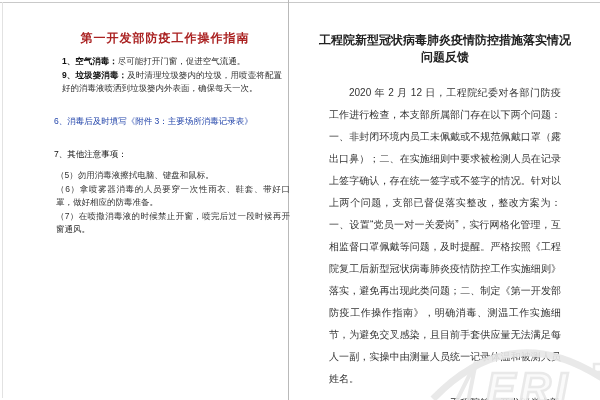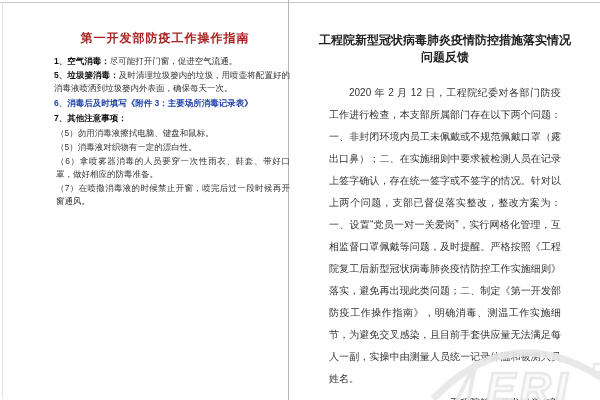--- a/index.html
+++ b/index.html
@@ -19,25 +19,25 @@
   .page-right { left:300px; width:290px; }
 
   
   .lp-title {
     margin-top:30px; text-align:center;
     font-size:12px; font-weight:bold; color:#aa2222;
     letter-spacing:1px;
   }
   .lp-body { margin:8px 14px 0 28px; font-size:8.5px; line-height:13px; text-align:justify; }
   .lp-section { font-weight:bold; color:#111; margin:2px 0; letter-spacing:1px; }
-  .lp-item { margin:1px 0; }
+  .lp-item { margin:1px 8px; }
   .lp-item .lead { font-weight:bold; color:#111; }
   .lp-item .rest { color:#333; }
-  .lp-blue { font-weight:bold; color:#2244aa; margin:2px 0; }
-  .lp-notes-heading { font-weight:bold; color:#111; margin:2px 0; }
+  .lp-blue { font-weight:normal; color:#2244aa; margin:20px 0; }
+  .lp-notes-heading { font-weight:normal; color:#111; margin:8px 0; }
   .lp-note { margin:1px 0 1px 2px; }
 
   
   .rp-title {
     margin:32px 18px 0 18px; text-align:center;
     font-size:12px; font-weight:bold; color:#222;
   }
   .rp-body {
     margin:16px auto 0 auto; width:232px;
     font-size:10px; line-height:22px;
@@ -53,27 +53,26 @@
 
 <div class="frame-top"></div>
 <div class="frame-left"></div>
 <div class="page-divider"></div>
 
 <div class="page page-left">
   <div class="lp-title">第一开发部防疫工作操作指南</div>
   <div class="lp-body">
 
     <p class="lp-item"><span class="lead">1、空气消毒：</span><span class="rest">尽可能打开门窗，促进空气流通。</span></p>
-    <p class="lp-item"><span class="lead">5、垃圾篓消毒：</span><span class="rest">及时清理垃圾篓内的垃圾，用喷壶将配置好的消毒液喷洒到垃圾篓内外表面，确保每天一次。</span></p>
+    <p class="lp-item"><span class="lead">9、垃圾篓消毒：</span><span class="rest">及时清理垃圾篓内的垃圾，用喷壶将配置好的消毒液喷洒到垃圾篓内外表面，确保每天一次。</span></p>
 
     <div class="lp-blue">6、消毒后及时填写《附件 3：主要场所消毒记录表》</div>
     <div class="lp-notes-heading">7、其他注意事项：</div>
 
     <p class="lp-note">（5）勿用消毒液擦拭电脑、键盘和鼠标。</p>
-    <p class="lp-note">（5）消毒液对织物有一定的漂白性。</p>
     <p class="lp-note">（6）拿喷雾器消毒的人员要穿一次性雨衣、鞋套、带好口罩，做好相应的防毒准备。</p>
     <p class="lp-note">（7）在喷撒消毒液的时候禁止开窗，喷完后过一段时候再开窗通风。</p>
 
   </div>
 </div>
 
 <div class="page page-right">
   <div class="rp-title">工程院新型冠状病毒肺炎疫情防控措施落实情况问题反馈</div>
   <div class="rp-body">2020 年 2 月 12 日，工程院纪委对各部门防疫工作进行检查，本支部所属部门存在以下两个问题：一、非封闭环境内员工未佩戴或不规范佩戴口罩（露出口鼻）；二、在实施细则中要求被检测人员在记录上签字确认，存在统一签字或不签字的情况。针对以上两个问题，支部已督促落实整改，整改方案为：一、设置“党员一对一关爱岗”，实行网格化管理，互相监督口罩佩戴等问题，及时提醒。严格按照《工程院复工后新型冠状病毒肺炎疫情防控工作实施细则》落实，避免再出现此类问题；二、制定《第一开发部防疫工作操作指南》，明确消毒、测温工作实施细节，为避免交叉感染，且目前手套供应量无法满足每人一副，实操中由测量人员统一记录体温和被测人员姓名。</div>
   <div class="rp-signature">工程院第一开发部党支部</div>

